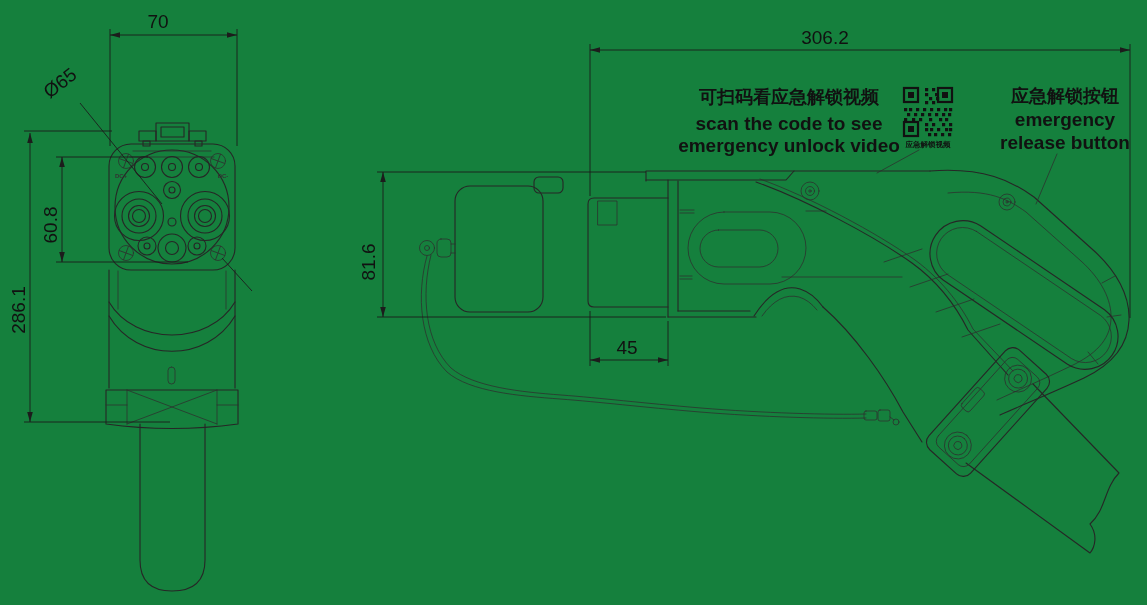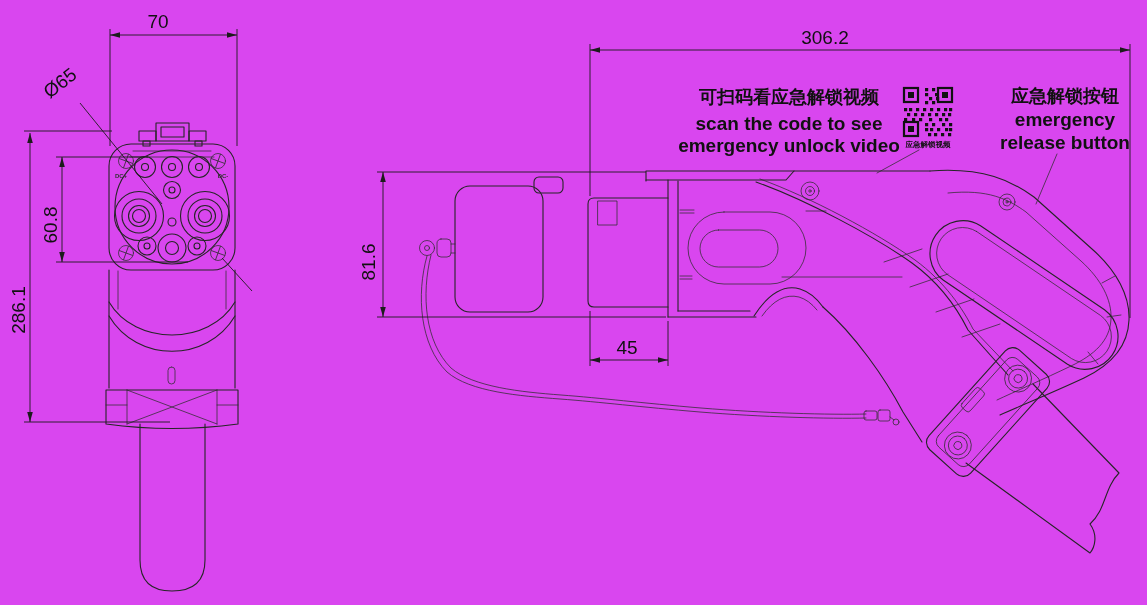--- a/index.html
+++ b/index.html
@@ -1,16 +1,16 @@
 <!DOCTYPE html>
 <html><head>
 <meta charset="utf-8">
 <style>
   html,body{margin:0;padding:0;background:#ffffff;}
-  .stage{position:relative;width:1147px;height:605px;background:#d946ef;overflow:hidden;
+  .stage{position:relative;width:1147px;height:605px;background:#15803d;overflow:hidden;
          font-family:"Liberation Sans","DejaVu Sans",sans-serif;}
   svg{display:block;}
   .ln{fill:none;stroke:#262626;stroke-width:1.1;stroke-linecap:round;stroke-linejoin:round;}
   .thin{fill:none;stroke:#2e2e2e;stroke-width:0.75;stroke-linecap:round;stroke-linejoin:round;}
   .dim{fill:none;stroke:#1c1c1c;stroke-width:0.9;}
   .arrow{fill:#1c1c1c;stroke:none;}
   text{fill:#111;font-family:"Liberation Sans","DejaVu Sans",sans-serif;}
   .dimtext{font-size:19px;font-weight:400;}
   .notetext{font-size:19px;font-weight:600;}
   .cjk{font-size:18px;font-weight:600;}

